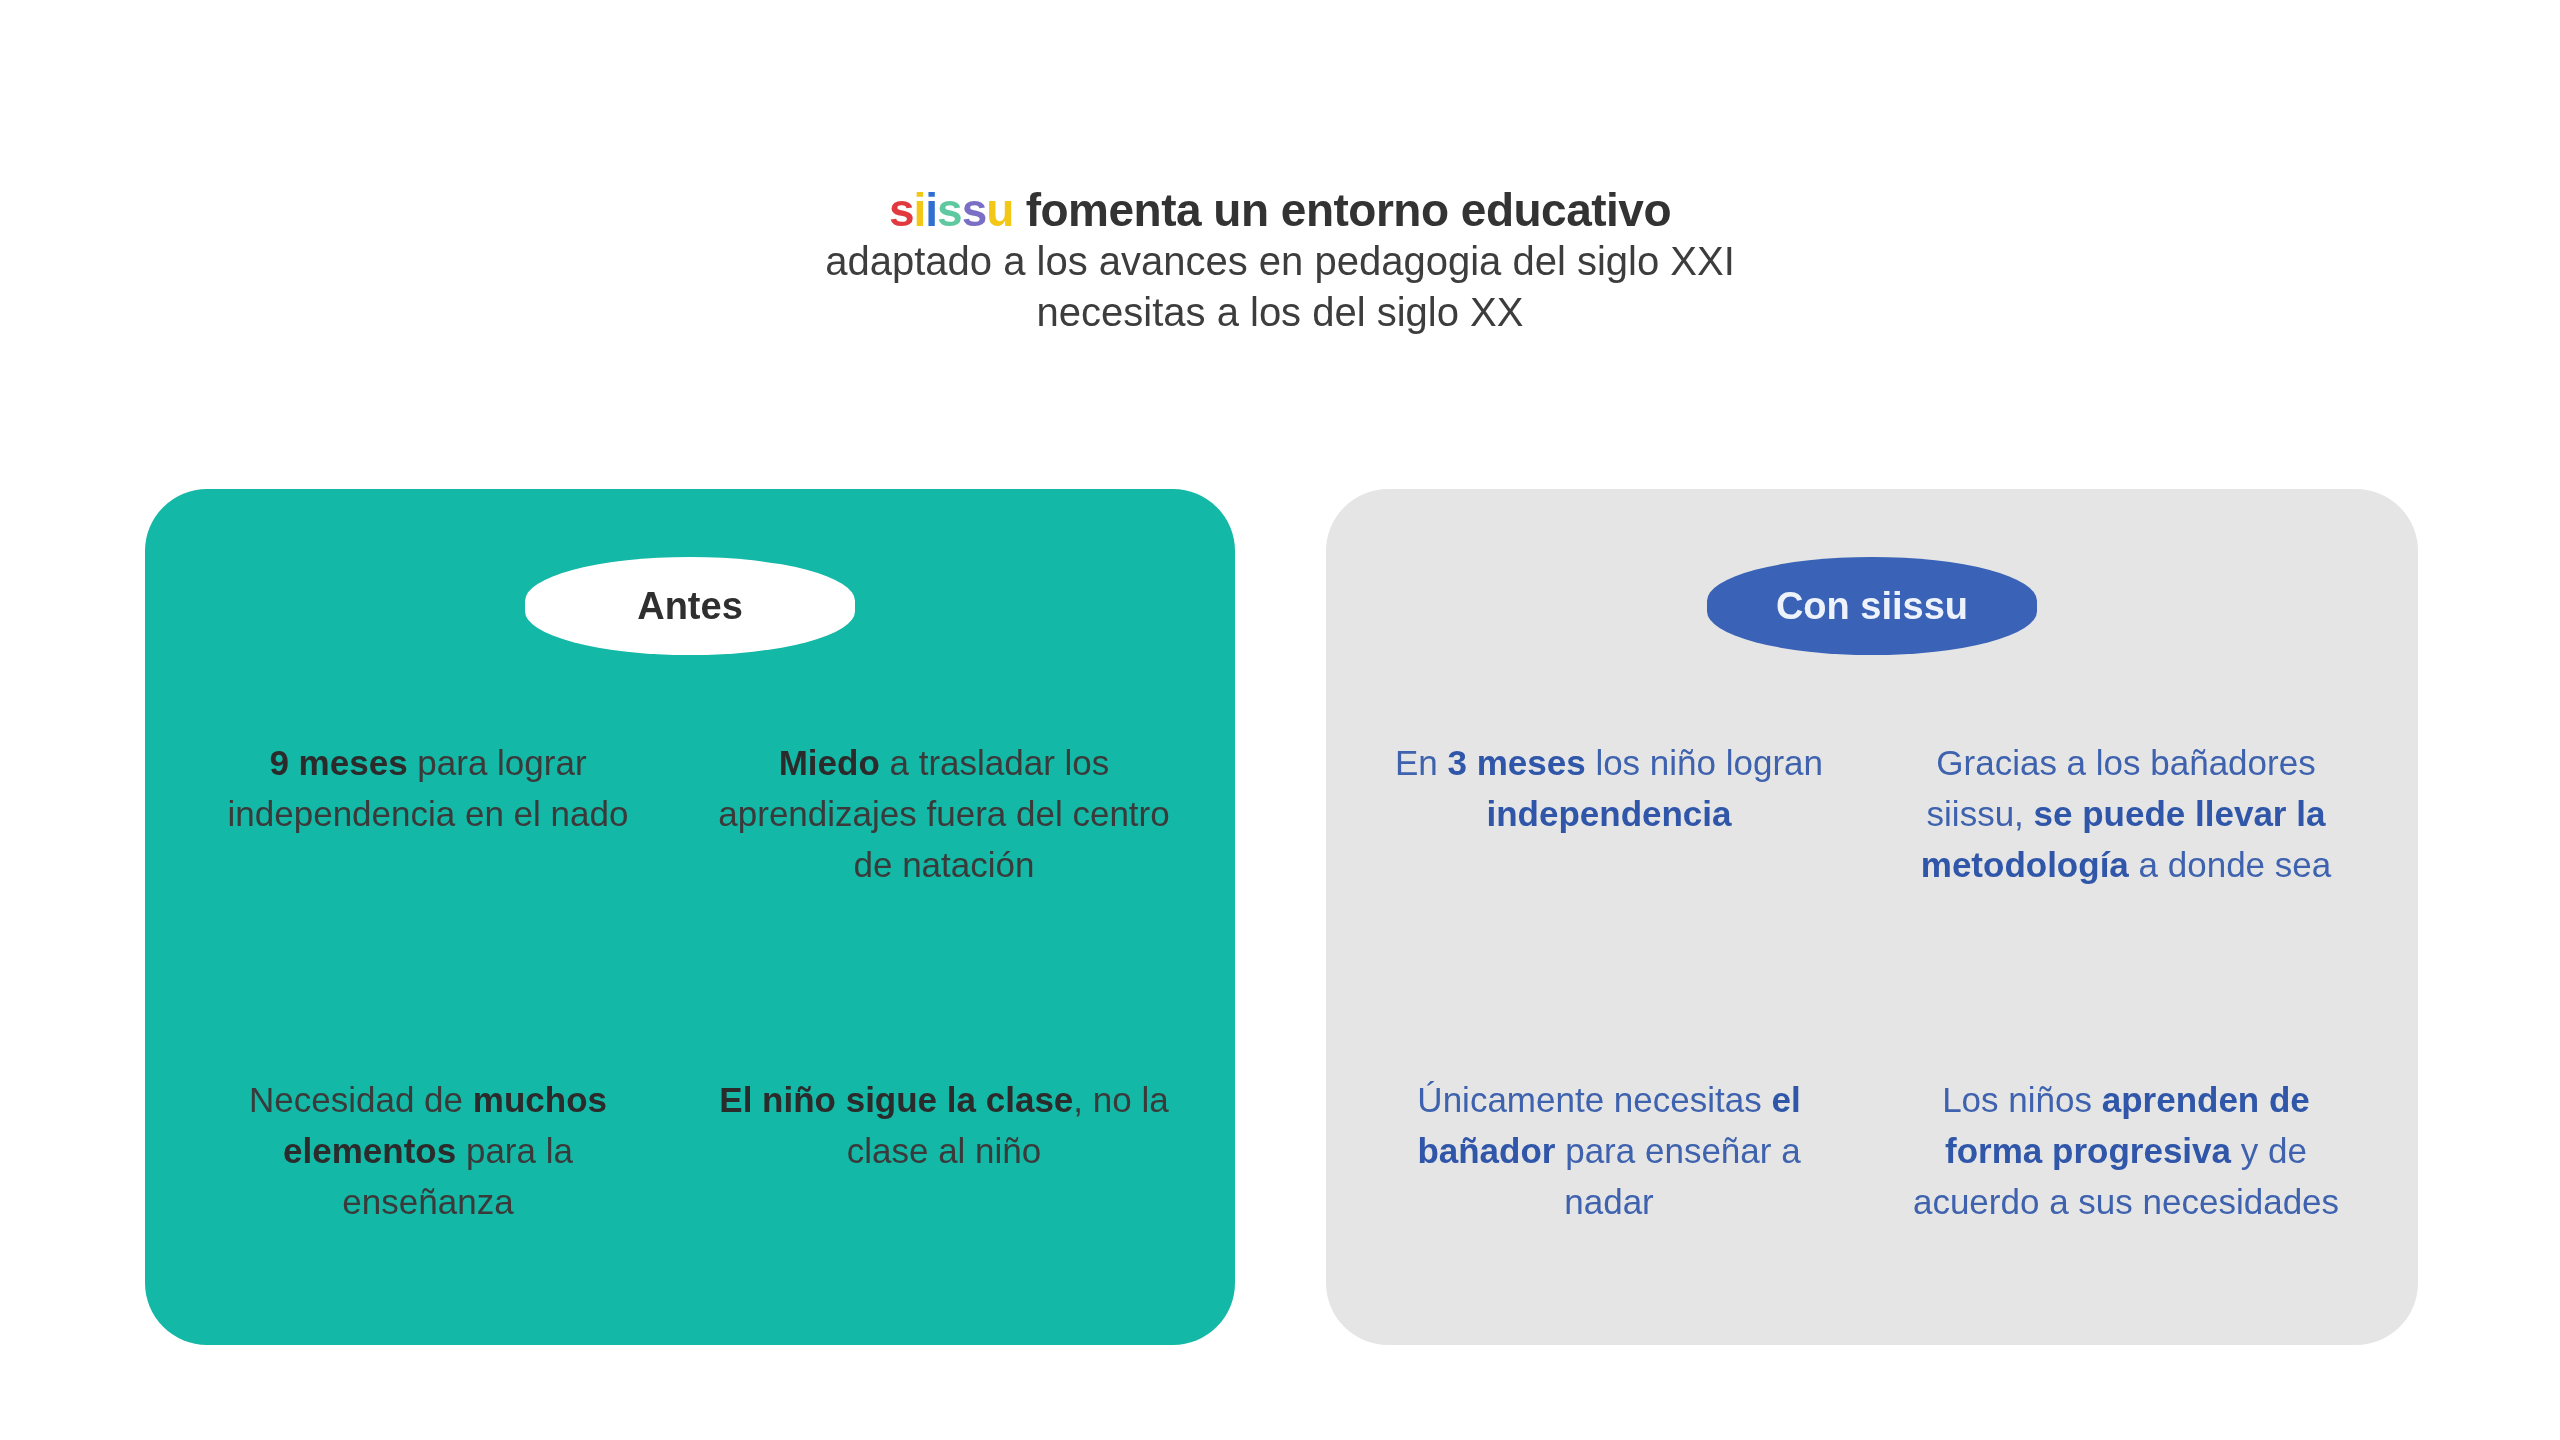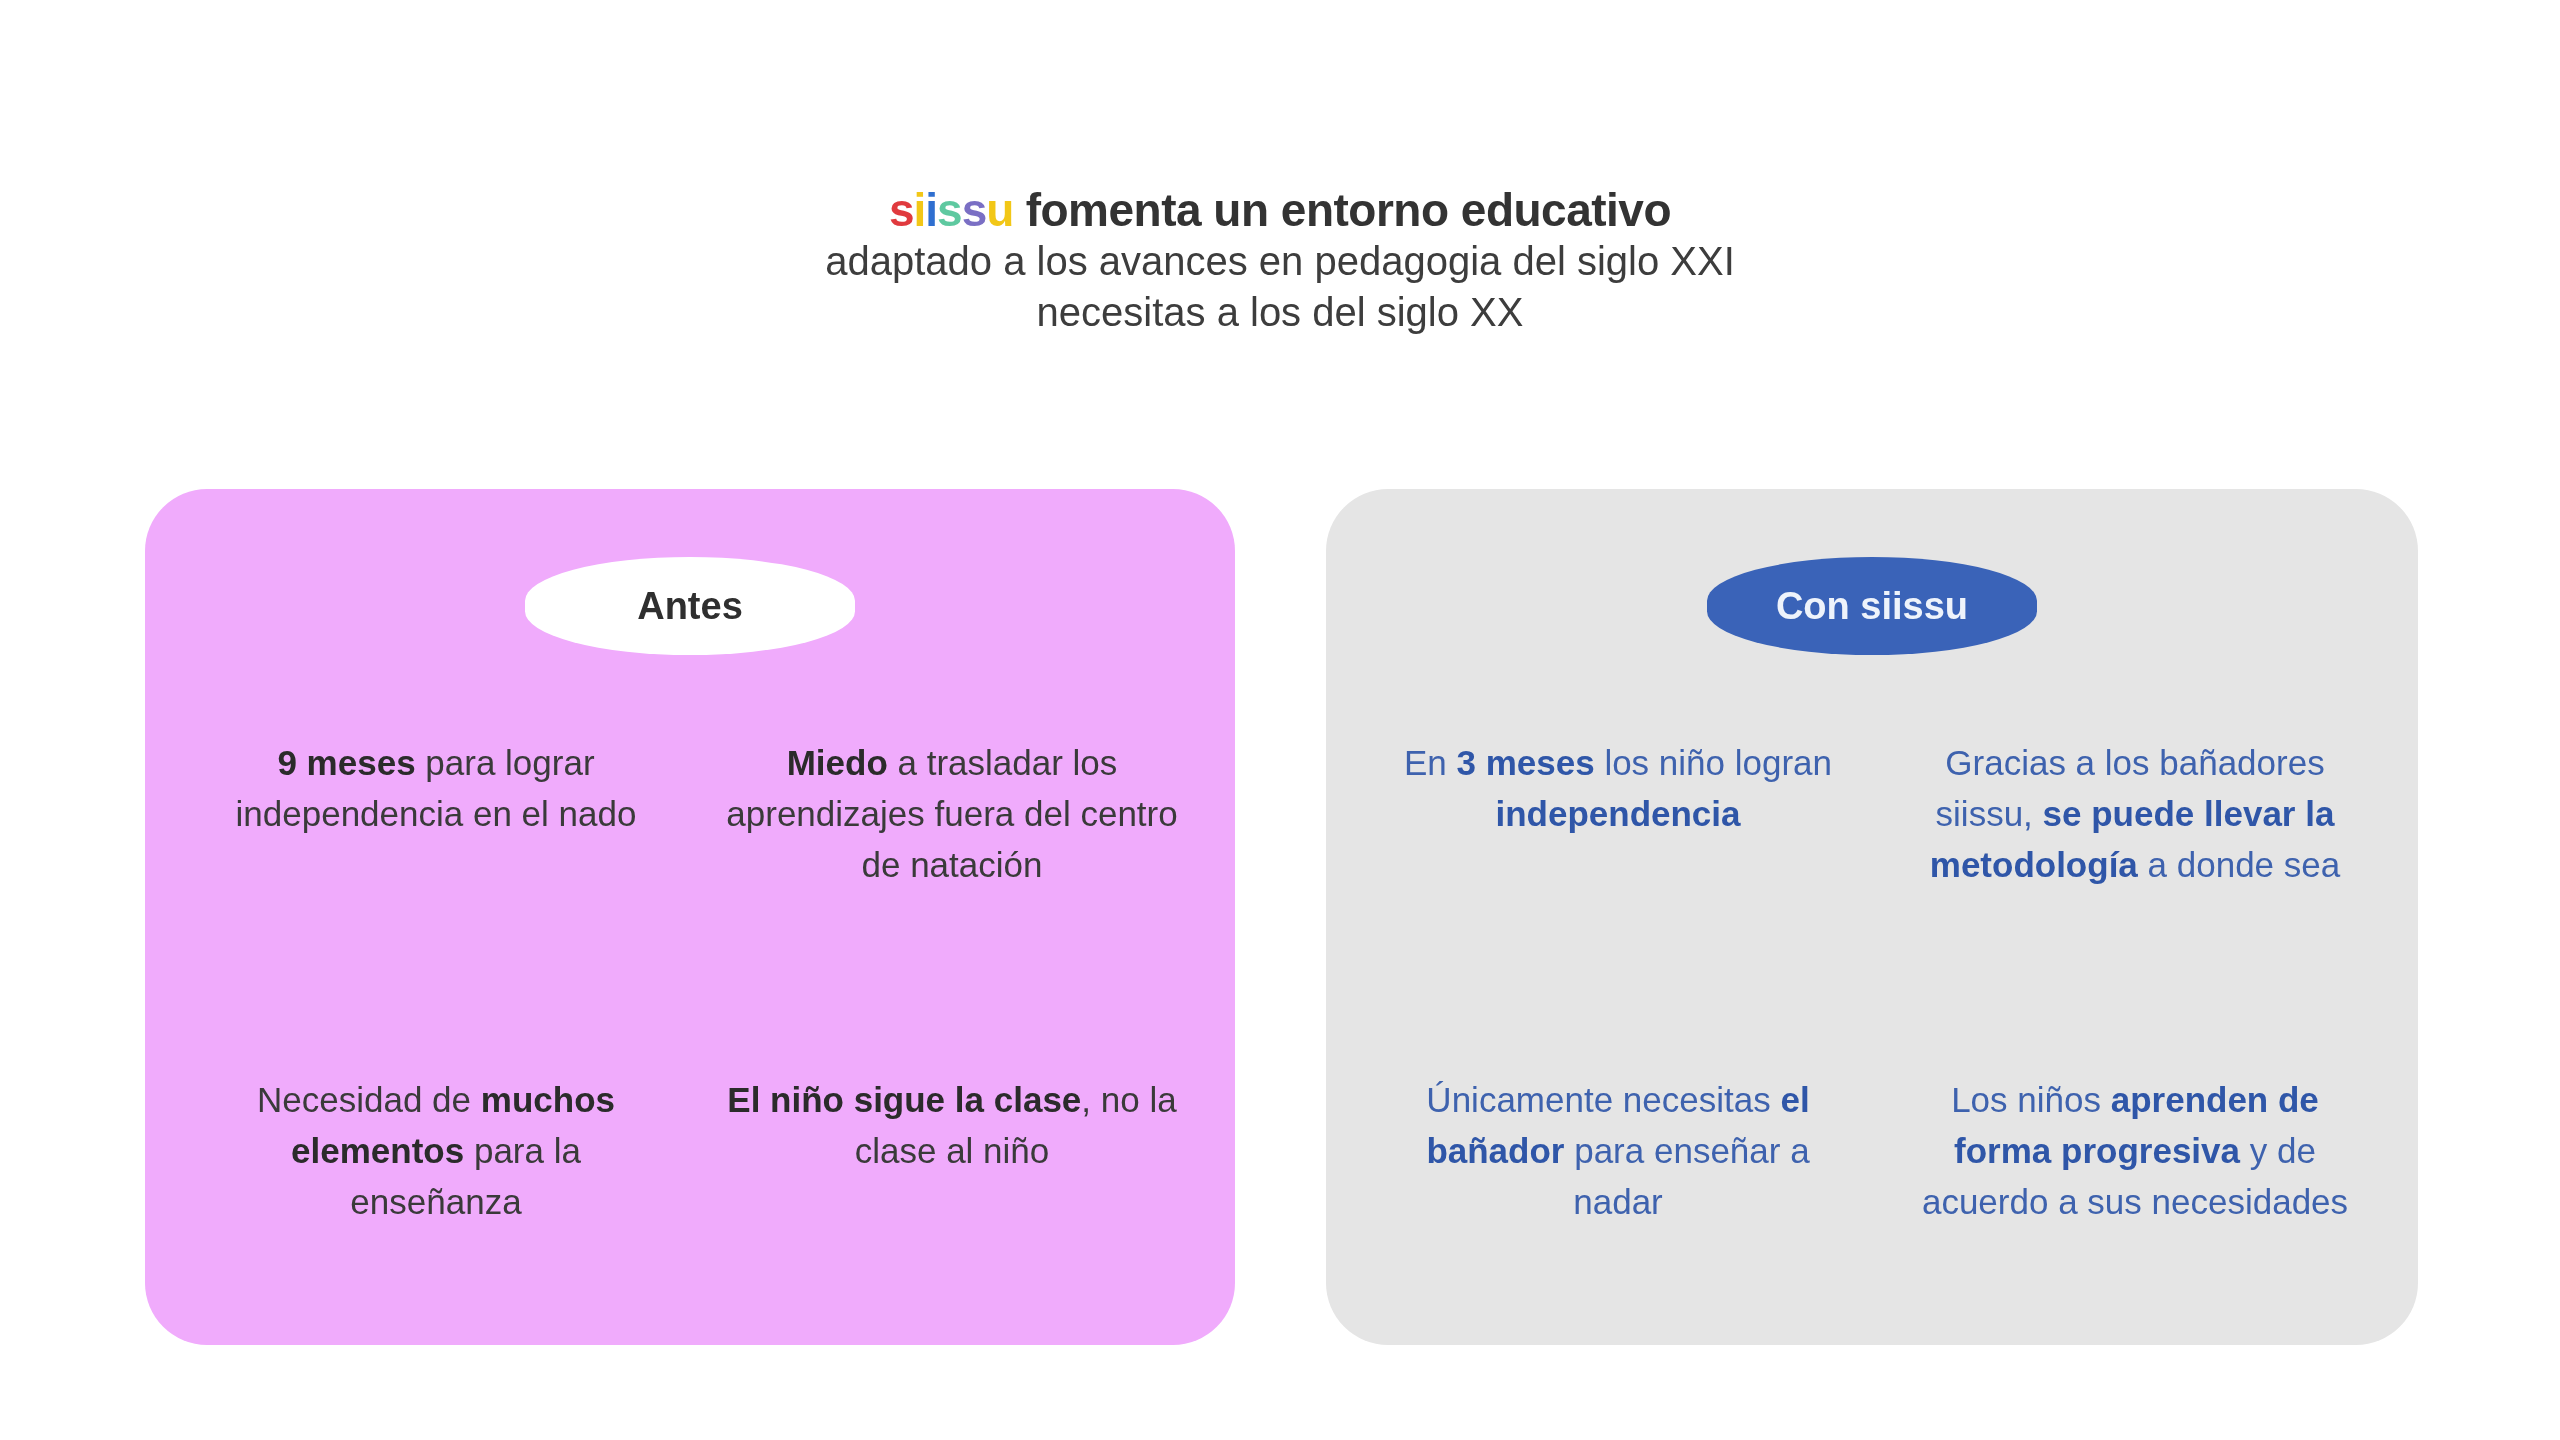--- a/index.html
+++ b/index.html
@@ -62,21 +62,21 @@
   .card {
     position: absolute;
     top: 0;
     border-radius: 62px;
     height: 856px;
   }
 
   .card-before {
     left: 0;
     width: 1090px;
-    background: #f0abfc;
+    background: #14b8a6;
   }
 
   .card-after {
     left: 1181px;
     width: 1092px;
     background: #e5e5e5;
   }
 
   
   .pill {
@@ -121,21 +121,21 @@
     grid-template-columns: 1fr 1fr;
     grid-template-rows: 1fr 1fr;
     column-gap: 10px;
     row-gap: 0;
     padding: 0 34px;
   }
 
   .cell {
     display: flex;
     align-items: flex-start;
-    justify-content: flex-end;
+    justify-content: flex-start;
     text-align: center;
     padding: 0 14px;
   }
 
   .cell.row2 { align-items: flex-start; padding-top: 42px; }
 
   .item-text {
     font-size: 35px;
     line-height: 1.46;
     font-weight: 400;

